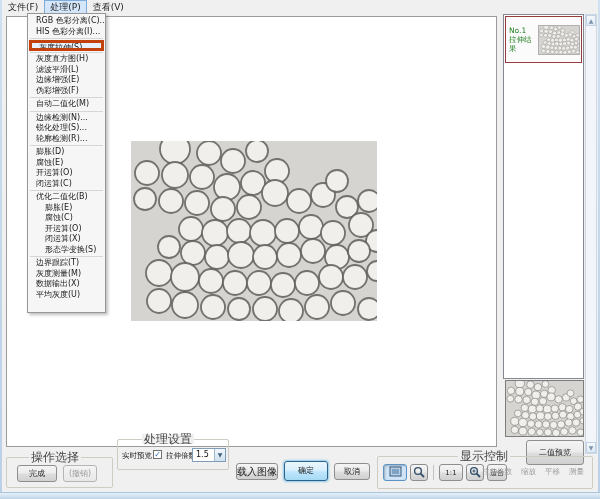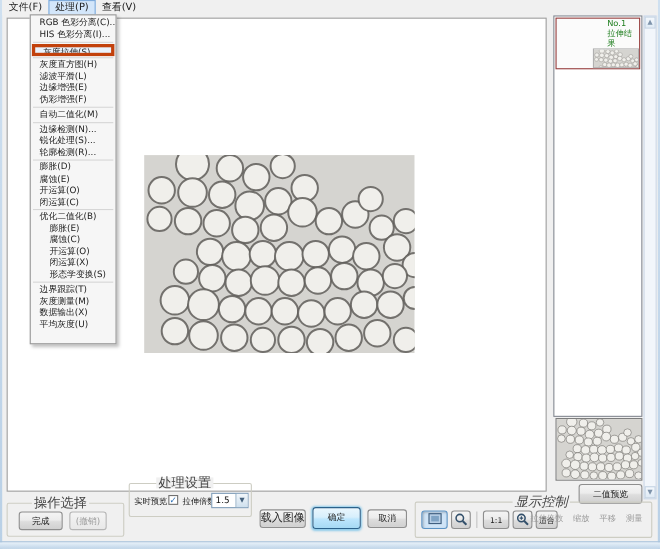--- a/index.html
+++ b/index.html
@@ -27,32 +27,32 @@
   .menu-item.highlight { background:#e9f2fc; border:3px solid #c2410c; height:11px; line-height:9.5px; margin:0 1px; padding-left:7px; }
   .menu-sep { height:3px; position:relative; margin:0 2px; }
   .menu-sep::after { content:""; position:absolute; left:0; right:0; top:1px; border-top:1px solid #d6d6d6; }
 
   
   #main-image-canvas { position:absolute; left:131px; top:141px; width:246px; height:180px; z-index:5; }
   #main-image-canvas svg { display:block; }
 
   
   #sidebar-list { position:absolute; left:503px; top:14px; width:81px; height:365px; background:#ffffff; border:1px solid #828790; }
-  #sidebar-card { position:absolute; left:1px; top:1px; width:77px; height:47px; border:1px solid #963c3c; background:#fbfbfb; display:flex; align-items:flex-end;flex-direction:column; }
+  #sidebar-card { position:absolute; left:1px; top:1px; width:77px; height:47px; border:1px solid #963c3c; background:#fbfbfb; display:flex; align-items:center; }
   .card-text { width:32px; padding-left:3px; font-size:7.5px; line-height:9px; color:#1e7e1e; }
   .card-thumb { width:42px; height:30px; border:1px solid #b0b0b0; overflow:hidden; }
 
   
   #sidebar-scrollbar { position:absolute; left:585px; top:14px; width:12px; height:440px; background:#f2f6fb; border:1px solid #ccd8e6; }
   .sb-arrow { position:absolute; left:0; width:10px; height:11px; background:linear-gradient(#f4f8fc,#dfeaf5); border:1px solid #c4d3e3; color:#7e93ab; font-size:6px; line-height:10px; text-align:center; }
   .sb-up { top:0; } .sb-down { bottom:0; }
 
   
   #sidebar-thumb-large { position:absolute; left:505px; top:380px; width:79px; height:57px; border:1px solid #7d7d7d; overflow:hidden; }
-  #preview-button { position:absolute; left:526px; top:440px; width:58px; height:18px; font-size:8px; }
+  #preview-button { position:absolute; left:526px; top:440px; width:58px; height:25px; font-size:8px; }
 
   
   .btn { display:inline-block; text-align:center; color:#222; background:linear-gradient(#f4f4f4 0%,#ececec 45%,#dddddd 55%,#d0d0d0 100%); border:1px solid #8e8e8e; border-radius:3px; font-family:"DejaVu Sans",sans-serif; cursor:default; }
   .btn.disabled { color:#9d9d9d; background:linear-gradient(#f4f4f4,#e8e8e8); border-color:#b5b5b5; }
   .btn.focused { border:1px solid #2c628b; background:linear-gradient(#eaf6fd 0%,#d7effc 45%,#bde6fd 55%,#a6d9f4 100%); box-shadow:0 0 2px 1px #8ecbea; }
   .btn.pressed { border:1px solid #5c93c4; background:#cfe4f7; box-shadow:inset 1px 1px 2px rgba(0,0,0,0.25); }
 
   
   .groupbox { position:absolute; border:1px solid #cdcdc3; border-radius:2px; }
   .groupbox .gb-title { position:absolute; top:-6px; font-size:12px; color:#444; background:#f0f0f0; padding:0 2px; line-height:10px; white-space:nowrap; }
@@ -68,21 +68,21 @@
   .checkbox { position:absolute; left:35px; top:10px; width:9px; height:9px; background:#fff; border:1px solid #707070; font-size:8px; line-height:8px; color:#2a6db5; text-align:center; }
   .combo-label { position:absolute; left:48px; top:11px; font-size:7.5px; color:#222; white-space:nowrap; }
   .combo { position:absolute; left:74px; top:8px; width:34px; height:14px; background:#fff; border:1px solid #7f9db9; font-size:8px; line-height:12px; padding-left:3px; color:#111; }
   .combo .combo-arrow { position:absolute; right:0; top:0; bottom:0; width:11px; background:linear-gradient(#f2f7fb,#cfe0ee); border-left:1px solid #9fb8cc; color:#44617d; font-size:6px; line-height:12px; text-align:center; }
 
   #btn-load   { position:absolute; left:236px; top:463px; width:42px; height:17px; font-size:10px; line-height:15px; }
   #btn-ok     { position:absolute; left:284px; top:461px; width:44px; height:20px; font-size:8px; line-height:18px; }
   #btn-cancel { position:absolute; left:334px; top:463px; width:36px; height:17px; font-size:8px; line-height:15px; }
 
   #group-right { left:377px; top:456px; width:216px; height:33px; }
-  #group-right .gb-title { left:88px;font-style:italic; }
+  #group-right .gb-title { left:80px; }
   #iconbar { position:absolute; left:5px; top:6px; height:19px; display:flex; align-items:center; gap:3px; }
   .icon-btn { height:17px; min-width:17px; padding:0 2px; display:flex; align-items:center; justify-content:center; font-size:7px; }
   .icon-btn.wide { min-width:24px; }
   .v-div { width:1px; height:15px; background:#c2c2c2; margin:0 2px; }
   #view-labels { position:absolute; left:104px; top:10px; display:flex; gap:9px; font-size:7.5px; color:#9a9a9a; white-space:nowrap; }
 </style>
 </head>
 <body>
 
 <div id="window">

